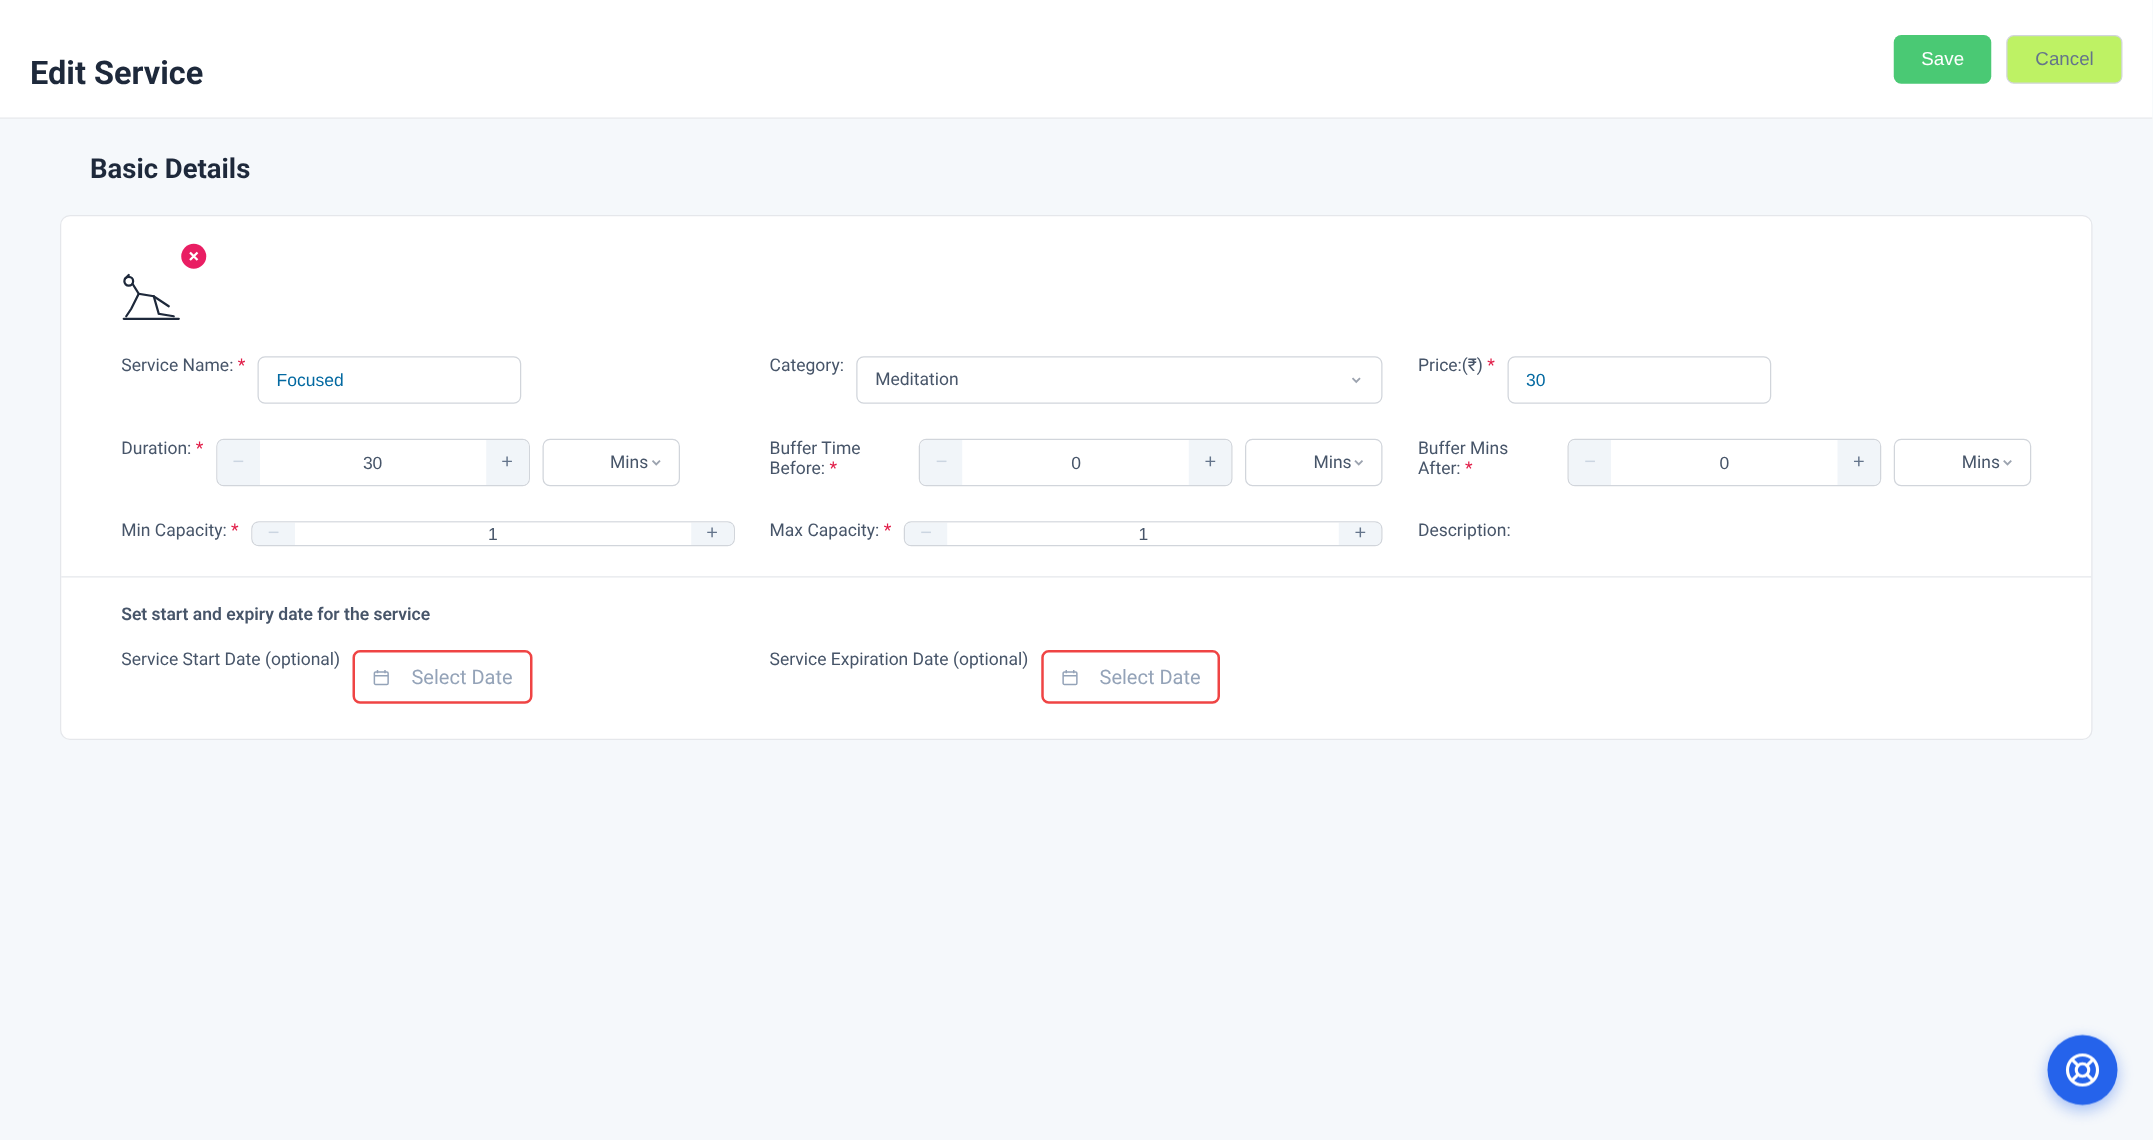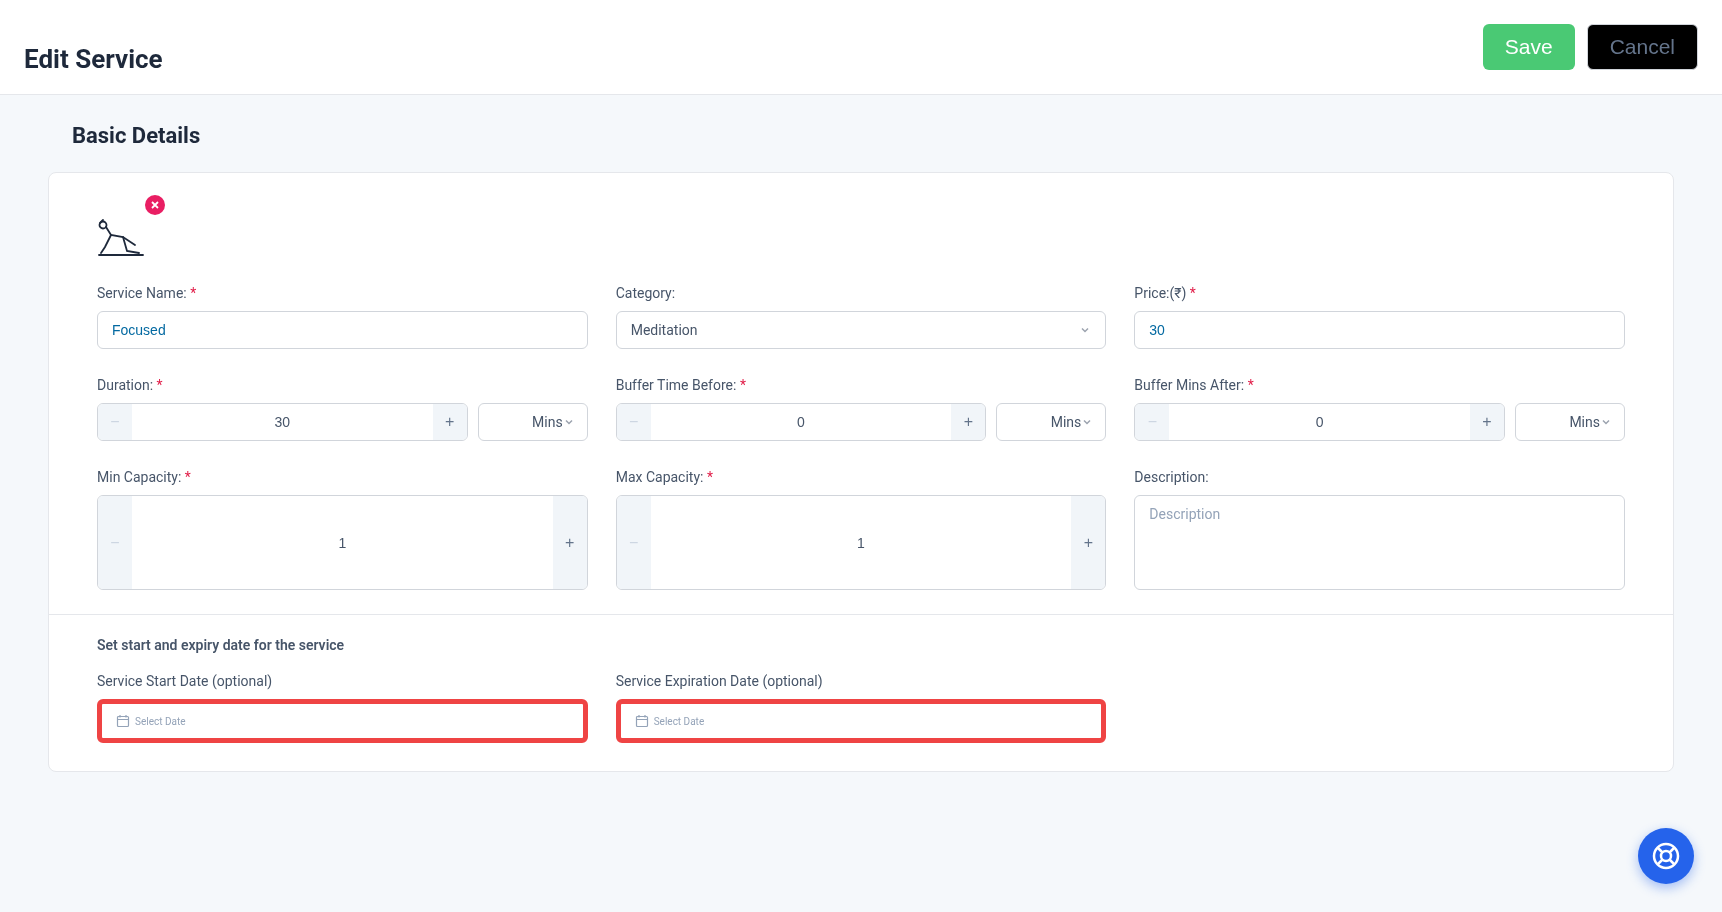--- a/index.html
+++ b/index.html
@@ -29,31 +29,31 @@
   color: #1e293b;
   margin-top: 24px;
 }
 .header-actions {
   display: flex;
   gap: 12px;
 }
 .btn {
   padding: 10px 22px;
   border-radius: 6px;
-  font-size: 21px;
+  font-size: 15px;
   font-weight: 500;
   cursor: pointer;
   border: none;
 }
 .btn-save {
   background: #4ac974;
   color: #ffffff;
 }
 .btn-cancel {
-  background: #000000;
+  background: #bef264;
   color: #64748b;
   border: 1px solid #d1d5db;
 }
 .content {
   padding: 28px 48px;
 }
 .section-title {
   font-size: 22px;
   font-weight: 700;
   color: #1e293b;
@@ -99,21 +99,21 @@
   width: 10px;
   height: 10px;
 }
 .form-grid {
   display: grid;
   grid-template-columns: repeat(3, 1fr);
   gap: 28px 28px;
 }
 .form-field {
   display: flex;
-  flex-direction: column;
+  flex-direction: row;
   gap: 10px;
 }
 .label {
   font-size: 14px;
   color: #475569;
 }
 .required {
   color: #e11d48;
 }
 .text-input {
@@ -214,25 +214,25 @@
   margin-bottom: 20px;
 }
 .date-grid {
   display: grid;
   grid-template-columns: repeat(3, 1fr);
   gap: 28px;
 }
 .date-input {
   display: flex;
   align-items: center;
-  gap: 5px;
+  gap: 17px;
   padding: 10px 14px;
-  border: 5px solid #ef4444;
-  border-radius: 6px;
-  font-size: 10px;
+  border: 2px solid #ef4444;
+  border-radius: 6px;
+  font-size: 16px;
   color: #94a3b8;
   background: #ffffff;
   cursor: pointer;
 }
 .calendar-icon {
   color: #94a3b8;
 }
 .help-fab {
   position: fixed;
   bottom: 28px;
@@ -388,21 +388,20 @@
           </div>
           <div class="stepper">
             <button class="stepper-btn disabled">−</button>
             <input class="stepper-input" value="1" style="">
             <button class="stepper-btn">+</button>
           </div>
         </div>
 
         <div class="form-field">
           <div class="label">Description:</div>
-          <textarea class="textarea-input" placeholder="Description" style=""></textarea>
         </div>
 
       </div>
     </div>
 
     <div class="divider"></div>
 
     <div class="card-bottom">
       <div class="subsection-title">Set start and expiry date for the service</div>
       <div class="date-grid">

